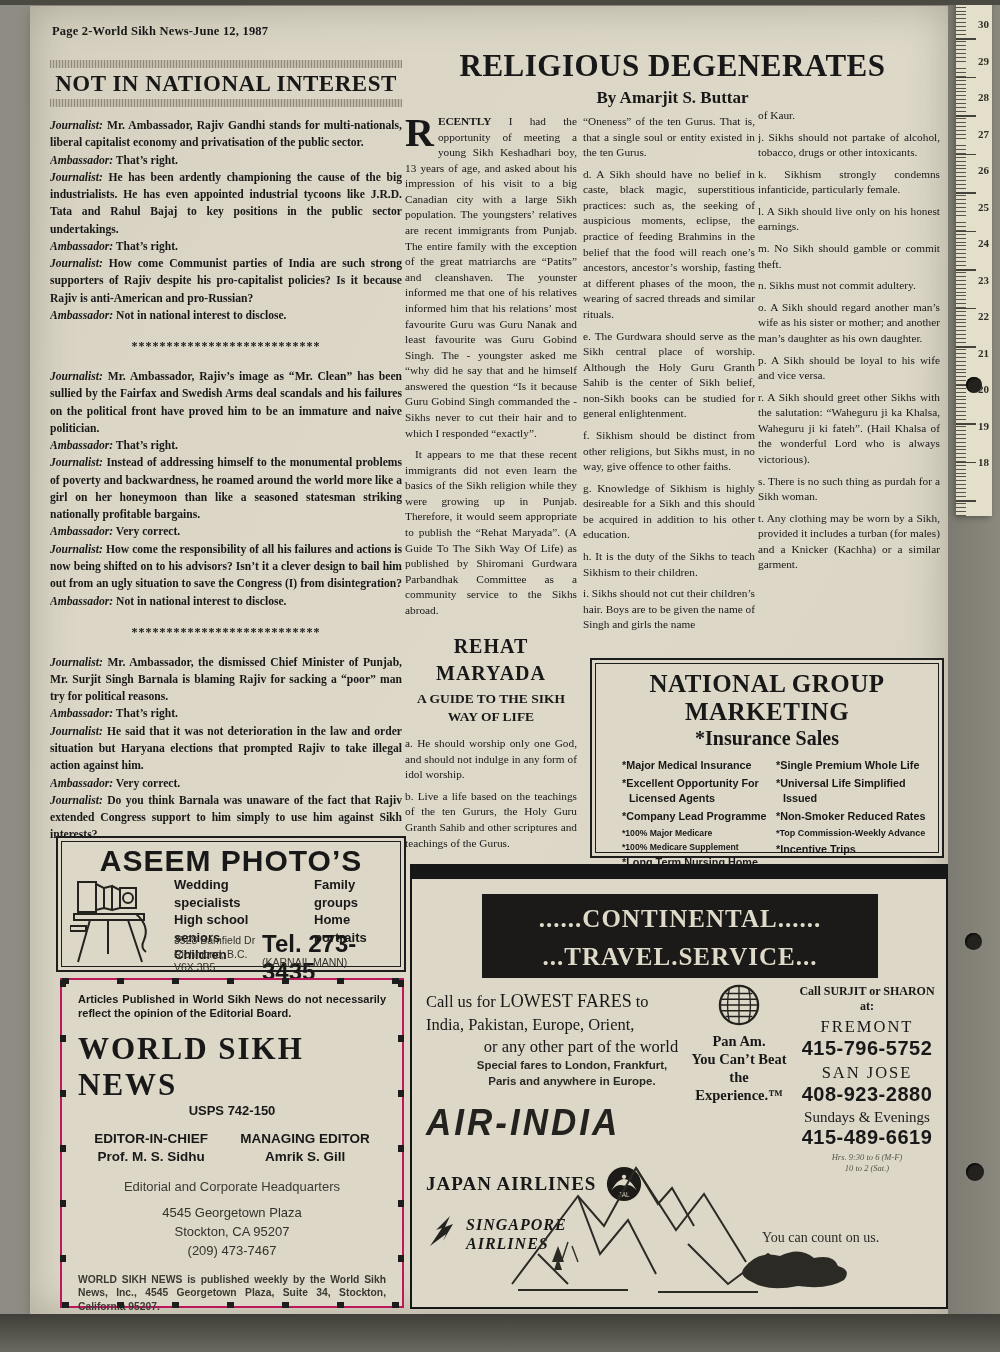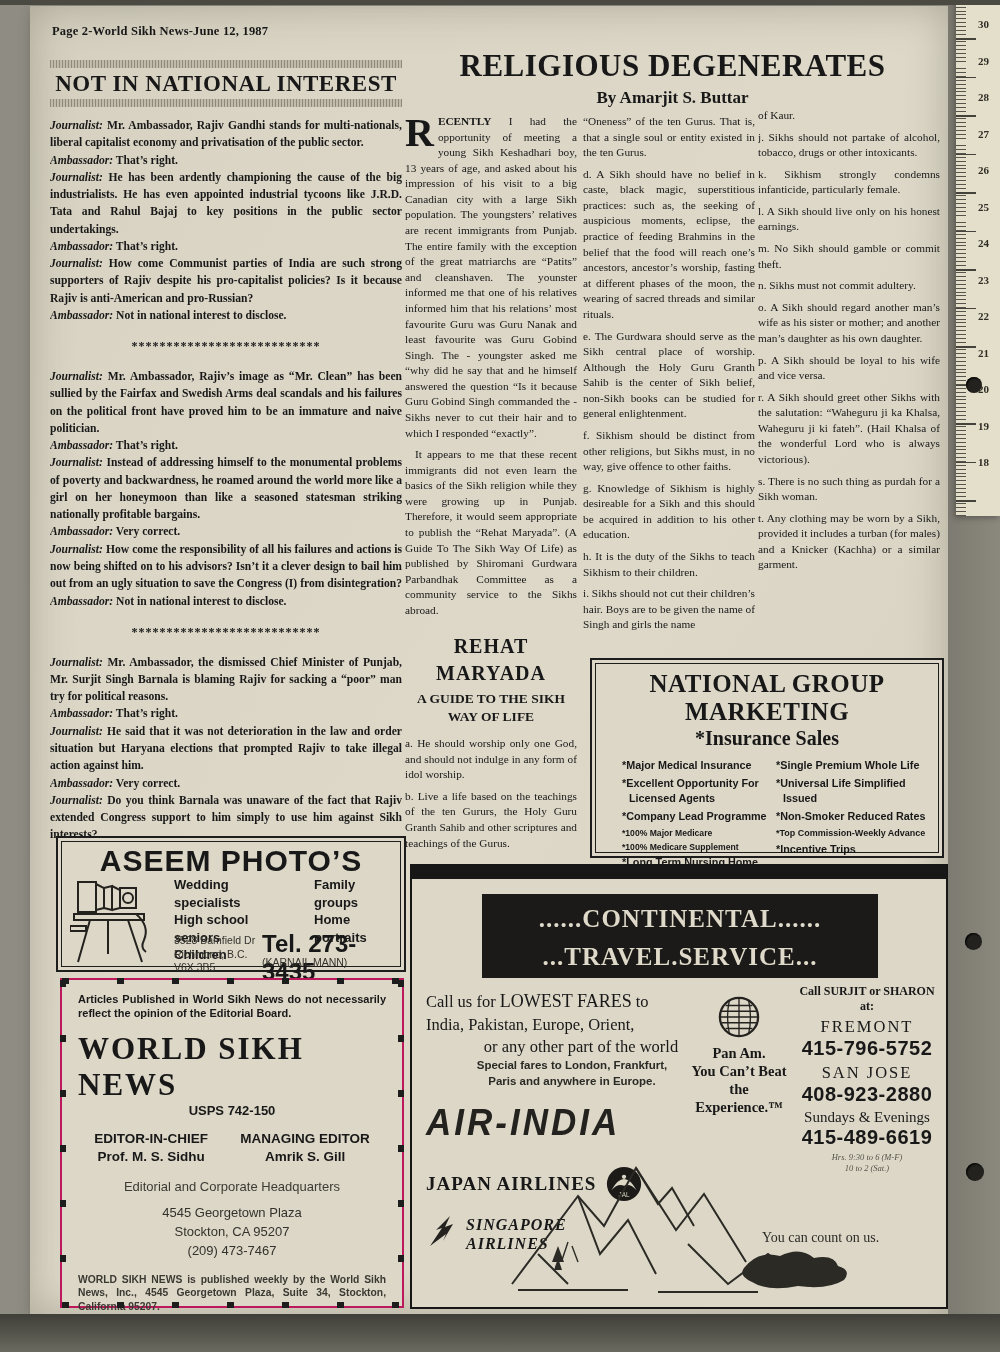--- a/index.html
+++ b/index.html
@@ -67,21 +67,21 @@
   .tv-jal{font-size:19px;font-weight:bold;letter-spacing:1px;}
   .tv-sq{font-size:16px;font-weight:bold;font-style:italic;letter-spacing:1px;line-height:1.2;}
   .panam-txt{font-size:14.5px;font-weight:bold;text-align:center;line-height:1.25;}
   .tv-call{font-size:12px;font-weight:bold;text-align:center;}
   .tv-loc{font-size:16.5px;text-align:center;letter-spacing:2px;margin-top:3px;}
   .tv-phone{font-family:"Liberation Sans",sans-serif;font-size:20px;font-weight:bold;text-align:center;letter-spacing:.5px;}
   .tv-hours{font-size:8.5px;font-style:italic;color:#55544a;text-align:center;line-height:1.3;margin-top:3px;}
   .tv-tag{font-size:14px;color:#2c2b26;}
   
   #ruler-strip{left:948px;top:0;width:52px;height:1352px;background:linear-gradient(90deg,#7d7b71,#8b897e);}
-  #tape{left:956px;top:0;width:44px;height:516px;background:#e4dfca;box-shadow:-2px 2px 6px rgba(0,0,0,.3);}
+  #tape{left:956px;top:0;width:36px;height:516px;background:#e4dfca;box-shadow:-2px 2px 6px rgba(0,0,0,.3);}
   #tape .ticks{position:absolute;left:0;top:0;bottom:0;width:10px;
       background:repeating-linear-gradient(180deg,transparent 0 2.9px,#55544a 2.9px 3.85px);}
   #tape .ticks-cm{position:absolute;left:0;top:0;bottom:0;width:20px;
       background:repeating-linear-gradient(180deg,#44433b 0 1.4px,transparent 1.4px 38.5px);}
   .ruler-nums{position:absolute;left:22px;top:18px;display:flex;flex-direction:column;row-gap:24.5px;
       font-size:11px;font-weight:bold;color:#2e2d26;}
   .hole{position:absolute;border-radius:50%;background:#23221e;box-shadow:inset 1px 1px 2px #000;}
   #bottom-band{left:0;top:1314px;width:1000px;height:38px;background:linear-gradient(180deg,#3f3e38,#6b6a60);}
   #top-edge{left:0;top:0;width:1000px;height:5px;background:#4a4942;}
 </style>
@@ -290,21 +290,21 @@
     <div class="abs" style="left:16px;top:348px;display:flex;align-items:center;gap:12px;">
       <svg width="26" height="40" viewBox="0 0 26 40">
         <path d="M22 2 L8 16 L14 14 L2 32 L18 20 L15 27 L25 10 L17 13 Z" fill="#23221e"></path>
       </svg>
       <div class="tv-sq">
         <div>SINGAPORE</div>
         <div>AIRLINES</div>
       </div>
     </div>
 
-    <div class="abs" style="left:268px;top:130px;width:118px;text-align:center;">
+    <div class="abs" style="left:268px;top:118px;width:118px;text-align:center;">
       <svg width="42" height="42" viewBox="0 0 44 44" style="margin-bottom:2px;">
         <circle cx="22" cy="22" r="20" fill="none" stroke="#23221e" stroke-width="2.4"></circle>
         <path d="M3 16 H41 M3 22 H41 M4 28 H40 M8 34 H36 M8 10 H36" stroke="#23221e" stroke-width="1.6" fill="none"></path>
         <path d="M22 2 V42 M12 4 Q8 22 12 40 M32 4 Q36 22 32 40" stroke="#23221e" stroke-width="1.4" fill="none"></path>
       </svg>
       <div class="panam-txt">
         <div>Pan Am.</div>
         <div>You Can’t Beat</div>
         <div>the</div>
         <div>Experience.™</div>

